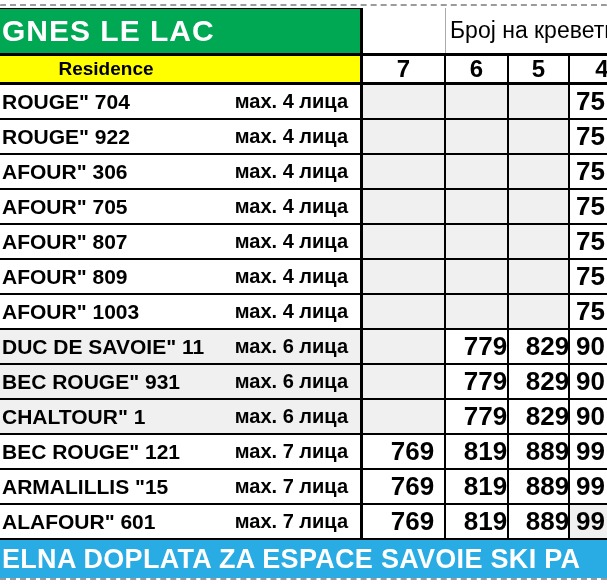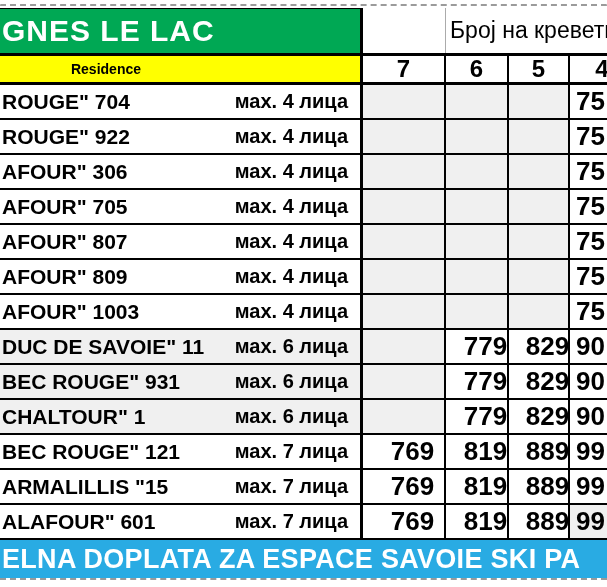--- a/index.html
+++ b/index.html
@@ -30,21 +30,21 @@
     display:flex;align-items:center;padding-left:4px;
     font-size:23px;font-weight:normal;color:#000;white-space:nowrap;
   }
 
   
   .row-b{height:29px;border-bottom:3px solid #000;}
   .residence-cell{
     background:#FFFF00;border-right:3px solid #000;
     display:flex;align-items:center;
   }
-  .residence-cell span{display:block;width:212px;text-align:center;font-weight:bold;font-size:14px;color:#000;white-space:nowrap;}
+  .residence-cell span{display:block;width:212px;text-align:center;font-weight:bold;font-size:19px;color:#000;white-space:nowrap;}
   .num-cell{
     background:#fff;display:flex;align-items:center;justify-content:center;
     font-weight:bold;font-size:24px;color:#000;
   }
   .num-cell.b7,.num-cell.b6,.num-cell.b5{border-right:2px solid #000;}
 
   
   .drow{height:35px;border-bottom:2px solid #000;}
   .name-cell{
     border-right:3px solid #000;display:flex;align-items:center;

